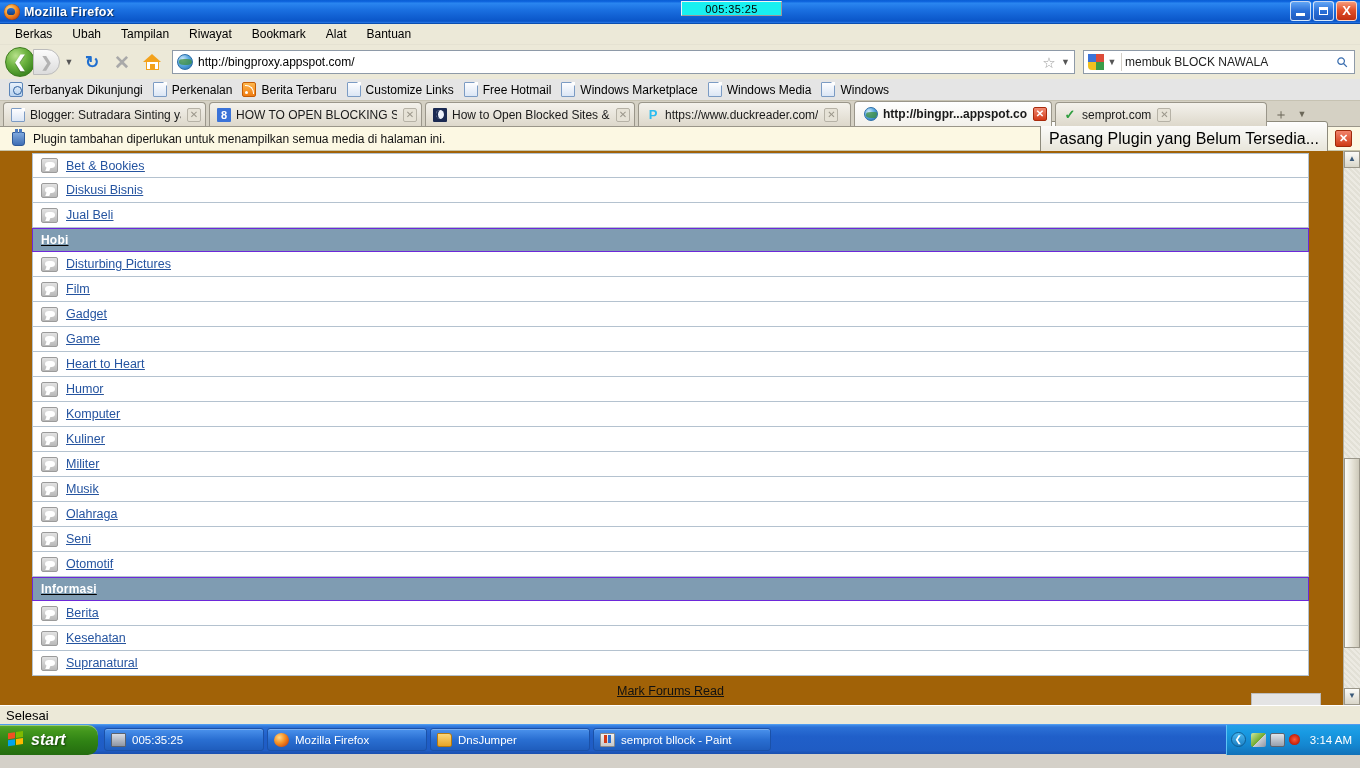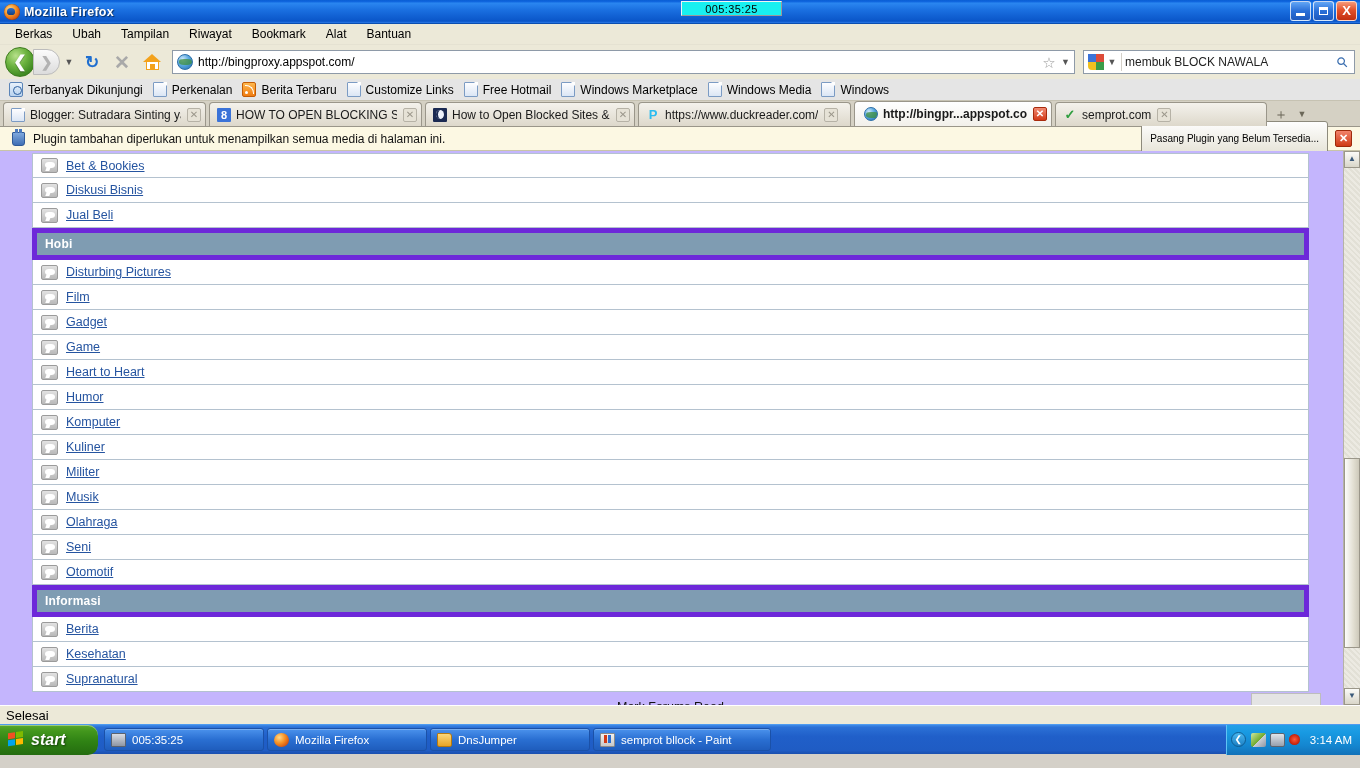--- a/index.html
+++ b/index.html
@@ -234,45 +234,46 @@
     border: 1px solid #2f5a97; border-radius: 1px 1px 3px 3px;
   }
   .plug-ico::before, .plug-ico::after{
     content:""; position:absolute; top:-4px; width:3px;height:4px;background:#4a79bd;
   }
   .plug-ico::before{ left:2px; } .plug-ico::after{ right:2px; }
   .notif-btn {
     margin-left: auto; height: 36px; padding: 8px 8px;
     background: linear-gradient(to bottom,#fefefe,#e4e1d4);
     border:1px solid #8d8a7c; border-radius:3px;
-    font-size: 10px; color:#000; display:flex;align-items:center;
+    font-size: 16px; color:#000; display:flex;align-items:center;
   }
   .notif-close {
     width:17px;height:17px;margin:0 4px 0 7px;
     background: linear-gradient(to bottom,#f2836b,#cf3a15);
     border:1px solid #9e2a0b; border-radius:2px;
     color:#fff;font-size:11px;font-weight:bold;line-height:15px;text-align:center;
   }
 
   
   .content-wrap {
     position: relative;
     height: 554px; background: #fff;
     display: flex;
   }
   .page {
-    flex: 1; background: #c4b5fd; overflow: hidden; position: relative;
+    flex: 1; background: #a16207; overflow: hidden; position: relative;
     padding-top: 2px;
+    text-decoration: underline;
   }
   .forum-table { width: 1277px; margin: 0 auto 0 32px; }
   .sec-header {
     background: #7f9cb2;
     color: #fff; font-weight: bold; font-size: 12px;
     padding: 4px 0 4px 8px;
-    border: 5px solid #6d28d9;
+    border: 1px solid #6d28d9;
     letter-spacing: .2px;
   }
   .forum-row {
     display: flex; align-items: center;
     height: 25px;
     border-left: 1px solid #b4c2cf; border-right: 1px solid #b4c2cf;
     border-bottom: 1px solid #b4c2cf;
     background: #fff; padding-left: 8px;
   }
   .forum-row.first { border-top: 1px solid #b4c2cf; }

